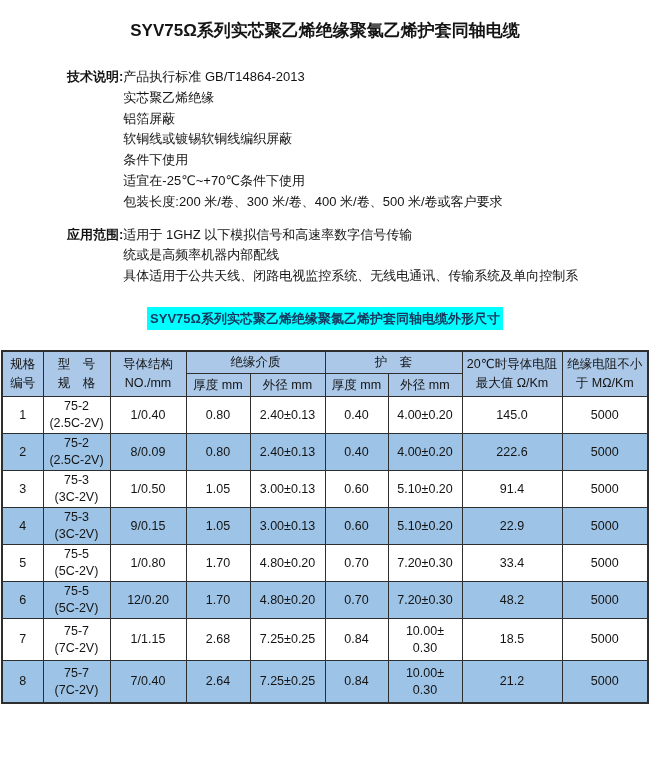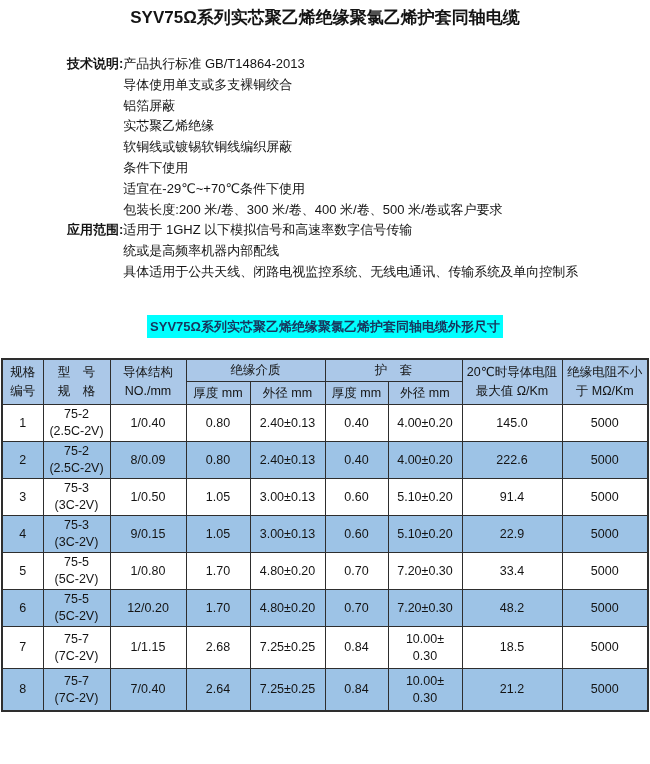--- a/index.html
+++ b/index.html
@@ -16,48 +16,47 @@
     min-height: 764px;
     background: #ffffff;
     color: #141414;
     font-family: "Liberation Sans", "DejaVu Sans", sans-serif;
   }
   .title {
     text-align: center;
     font-weight: bold;
     font-size: 17px;
     line-height: 22px;
-    padding-top: 7px;
+    padding-top: 20px;
   }
   .section {
     display: flex;
     align-items: flex-start;
     margin-left: 67px;
     margin-right: 20px;
     font-size: 13px;
     line-height: 20.8px;
   }
   .section.tech { margin-top: 25px; }
-  .section.app  { }
+  .section.app  { margin-top: 12px; }
   .section .label {
     font-weight: bold;
     white-space: nowrap;
     flex: 0 0 auto;
   }
   .section .lines { flex: 1 1 auto; }
   .caption-wrap { text-align: center; margin-top: 20px; }
   .caption {
     display: inline-block;
     background: var(--highlight_bg);
     color: var(--highlight_text);
     font-weight: bold;
     font-size: 13px;
     line-height: 17px;
     padding: 3px 3px;
-    margin-top: 12px;
   }
   table.spec {
     border-collapse: collapse;
     table-layout: fixed;
     width: 646px;
     margin: 20px auto 0 auto;
     border: 2px solid var(--table_border);
   }
   table.spec th, table.spec td {
     border: 1px solid var(--table_border);
@@ -87,26 +86,25 @@
 <body>
 
 <div class="doc">
 
   <div class="title">SYV75Ω系列实芯聚乙烯绝缘聚氯乙烯护套同轴电缆</div>
 
   <div class="section tech">
     <div class="label">技术说明:</div>
     <div class="lines">
       <div class="line">产品执行标准 GB/T14864-2013</div>
-      <div class="line">导体使用单支或多支裸铜绞合</div>
+      <div class="line">实芯聚乙烯绝缘</div>
       <div class="line">铝箔屏蔽</div>
-      <div class="line">实芯聚乙烯绝缘</div>
       <div class="line">软铜线或镀锡软铜线编织屏蔽</div>
       <div class="line">条件下使用</div>
-      <div class="line">适宜在-29℃~+70℃条件下使用</div>
+      <div class="line">适宜在-25℃~+70℃条件下使用</div>
       <div class="line">包装长度:200 米/卷、300 米/卷、400 米/卷、500 米/卷或客户要求</div>
     </div>
   </div>
 
   <div class="section app">
     <div class="label">应用范围:</div>
     <div class="lines">
       <div class="line">适用于 1GHZ 以下模拟信号和高速率数字信号传输</div>
       <div class="line">统或是高频率机器内部配线</div>
       <div class="line">具体适用于公共天线、闭路电视监控系统、无线电通讯、传输系统及单向控制系</div>

